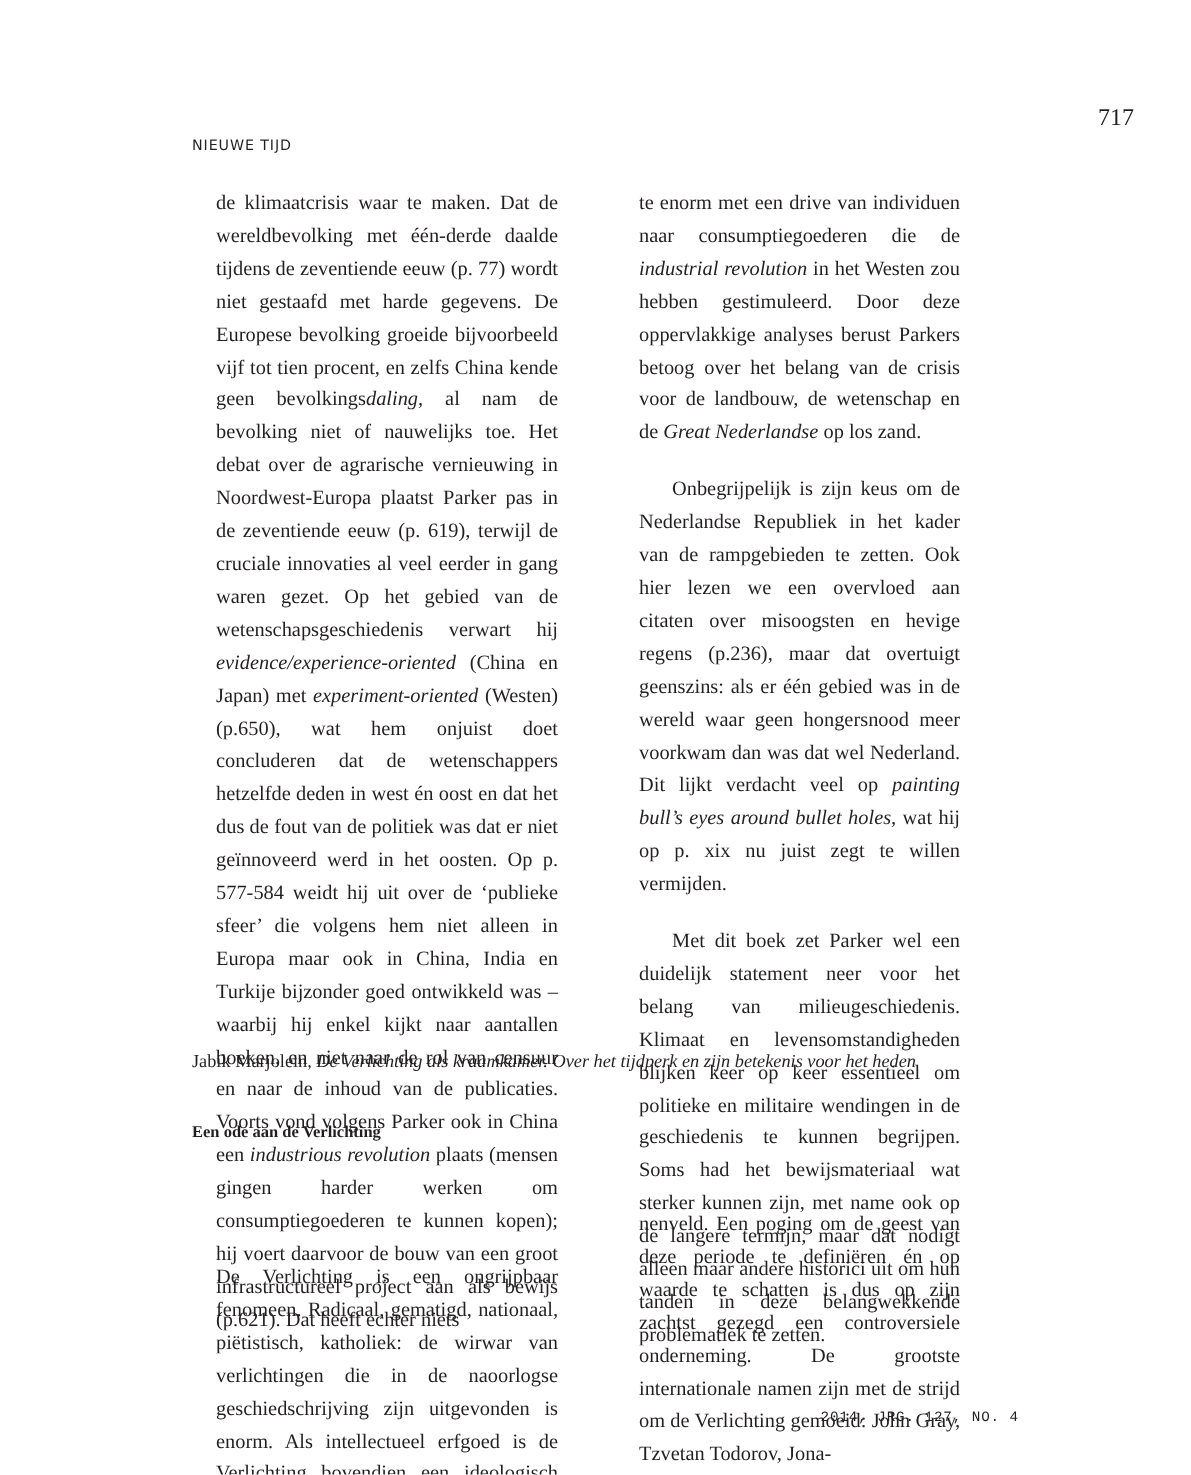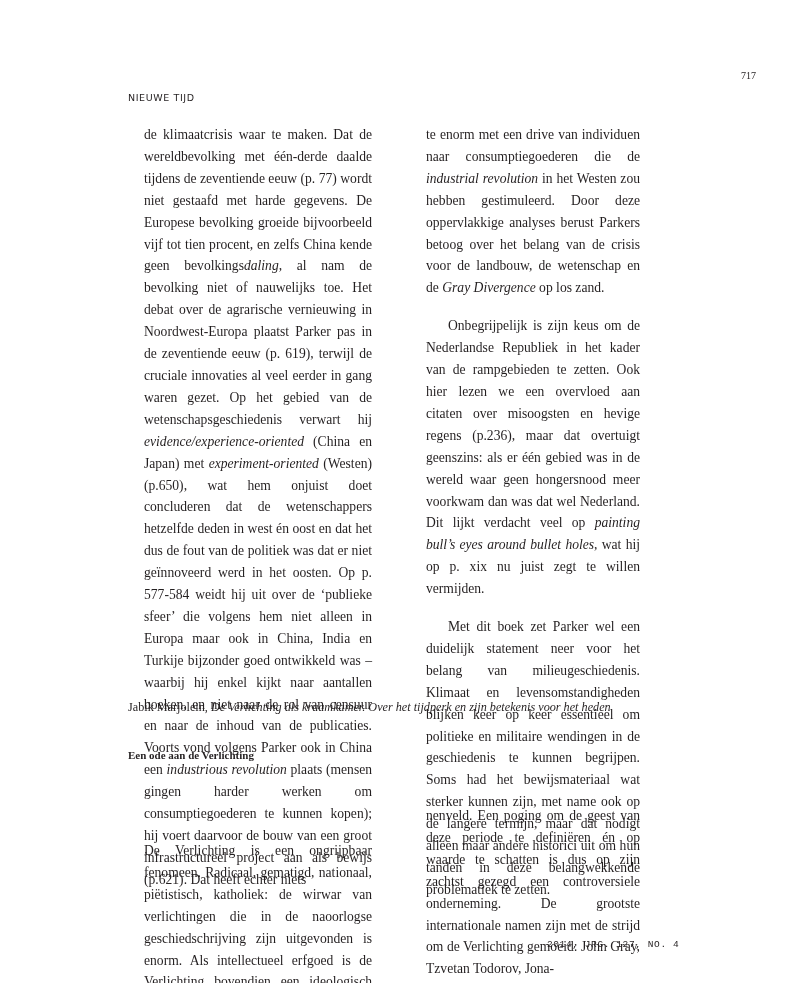--- a/index.html
+++ b/index.html
@@ -3,21 +3,21 @@
 <meta charset="utf-8">
 <style>
   html, body { margin: 0; padding: 0; background: #ffffff; }
   body { width: 794px; height: 983px; position: relative; overflow: hidden; color: #231f20; }
   .running-head {
     position: absolute; left: 128px; top: 71px;
     font-family: "DejaVu Sans", sans-serif; font-size: 9.5px; letter-spacing: 0.6px; color: #231f20; margin-top: 21px;
   }
   .page-number {
     position: absolute; right: 38px; top: 70px;
-    font-family: "Liberation Serif", serif; font-size: 10px; color: #231f20;
+    font-family: "Liberation Serif", serif; font-size: 16px; color: #231f20;
   }
   .col {
     position: absolute; width: 260px;
     font-family: "Liberation Serif", serif; font-size: 13.6px; line-height: 21.9px;
     text-align: justify; hyphens: manual;
   }
   .col p { margin: 16px; }
   .col p.indent { text-indent: 22px; }
   .col-left { left: 128px; top: 108px; }
   .col-right { left: 410px; top: 108px; width: 246px; }
@@ -43,21 +43,21 @@
 <body>
 
 <div class="running-head">NIEUWE TIJD</div>
 <div class="page-number">717</div>
 
 <div class="col col-left">
     <p><span>de klimaatcrisis waar te maken. Dat de wereldbevolking met één-derde daalde tijdens de zeventiende eeuw (p. 77) wordt niet gestaafd met harde gegevens. De Europese bevolking groeide bijvoorbeeld vijf tot tien procent, en zelfs China kende geen bevolkings</span><i>daling</i><span>, al nam de bevolking niet of nauwelijks toe. Het debat over de agrarische vernieuwing in Noordwest-Europa plaatst Parker pas in de zeventiende eeuw (p. 619), terwijl de cruciale innovaties al veel eerder in gang waren gezet. Op het gebied van de wetenschapsgeschiedenis verwart hij </span><i>evidence/experience-oriented</i><span> (China en Japan) met </span><i>experiment-oriented</i><span> (Westen) (p.650), wat hem onjuist doet concluderen dat de wetenschappers hetzelfde deden in west én oost en dat het dus de fout van de politiek was dat er niet geïnnoveerd werd in het oosten. Op p. 577-584 weidt hij uit over de ‘publieke sfeer’ die volgens hem niet alleen in Europa maar ook in China, India en Turkije bijzonder goed ontwikkeld was – waarbij hij enkel kijkt naar aantallen boeken, en niet naar de rol van censuur en naar de inhoud van de publicaties. Voorts vond volgens Parker ook in China een </span><i>industrious revolution</i><span> plaats (mensen gingen harder werken om consumptiegoederen te kunnen kopen); hij voert daarvoor de bouw van een groot infrastructureel project aan als bewijs (p.621). Dat heeft echter niets</span></p>
   </div>
 <div class="col col-right">
   <div>
-      <p><span>te enorm met een drive van individuen naar consumptiegoederen die de </span><i>industrial revolution</i><span> in het Westen zou hebben gestimuleerd. Door deze oppervlakkige analyses berust Parkers betoog over het belang van de crisis voor de landbouw, de wetenschap en de </span><i>Gray Divergence</i><span> op los zand.</span></p>
+      <p><span>te enorm met een drive van individuen naar consumptiegoederen die de </span><i>industrial revolution</i><span> in het Westen zou hebben gestimuleerd. Door deze oppervlakkige analyses berust Parkers betoog over het belang van de crisis voor de landbouw, de wetenschap en de </span><i>Great Nederlandse</i><span> op los zand.</span></p>
       <p class="indent"><span>Onbegrijpelijk is zijn keus om de Nederlandse Republiek in het kader van de rampgebieden te zetten. Ook hier lezen we een overvloed aan citaten over misoogsten en hevige regens (p.236), maar dat overtuigt geenszins: als er één gebied was in de wereld waar geen hongersnood meer voorkwam dan was dat wel Nederland. Dit lijkt verdacht veel op </span><i>painting bull’s eyes around bullet holes</i><span>, wat hij op p. xix nu juist zegt te willen vermijden.</span></p>
       <p class="indent"><span>Met dit boek zet Parker wel een duidelijk statement neer voor het belang van milieugeschiedenis. Klimaat en levensomstandigheden blijken keer op keer essentieel om politieke en militaire wendingen in de geschiedenis te kunnen begrijpen. Soms had het bewijsmateriaal wat sterker kunnen zijn, met name ook op de langere termijn, maar dat nodigt alleen maar andere historici uit om hun tanden in deze belangwekkende problematiek te zetten.</span></p>
     </div>
 </div>
 
 <div class="biblio">
   <span>Jabik Marjolein, </span><i>De Verlichting als kraamkamer. Over het tijdperk en zijn betekenis voor het heden</i><br>
 </div>
 
 <div class="article-title">Een ode aan de Verlichting</div>

